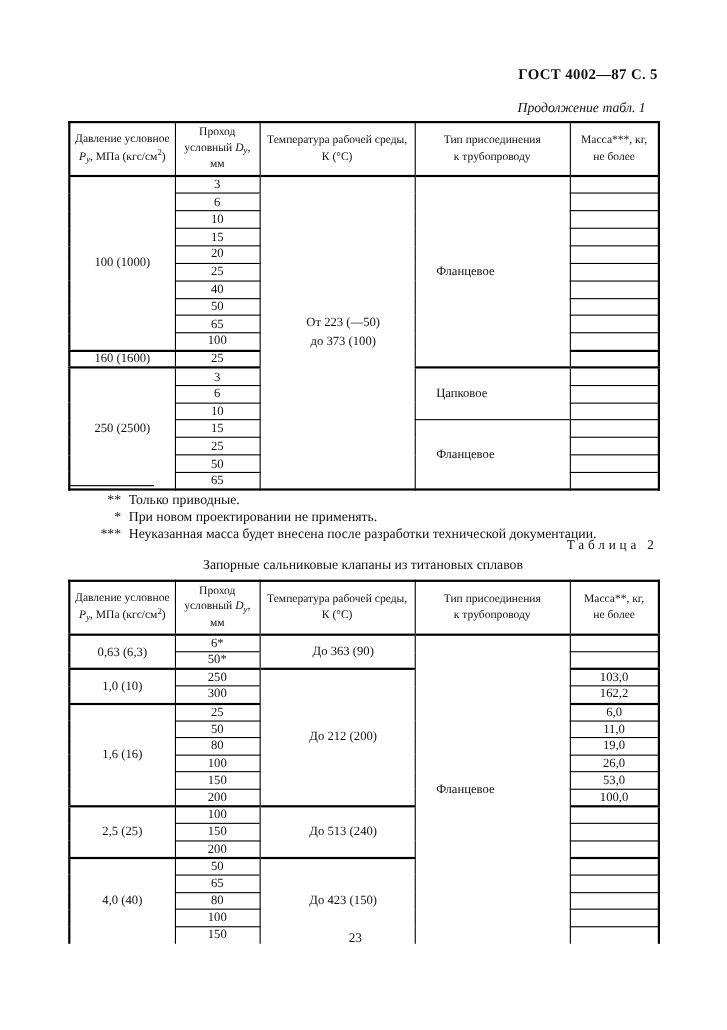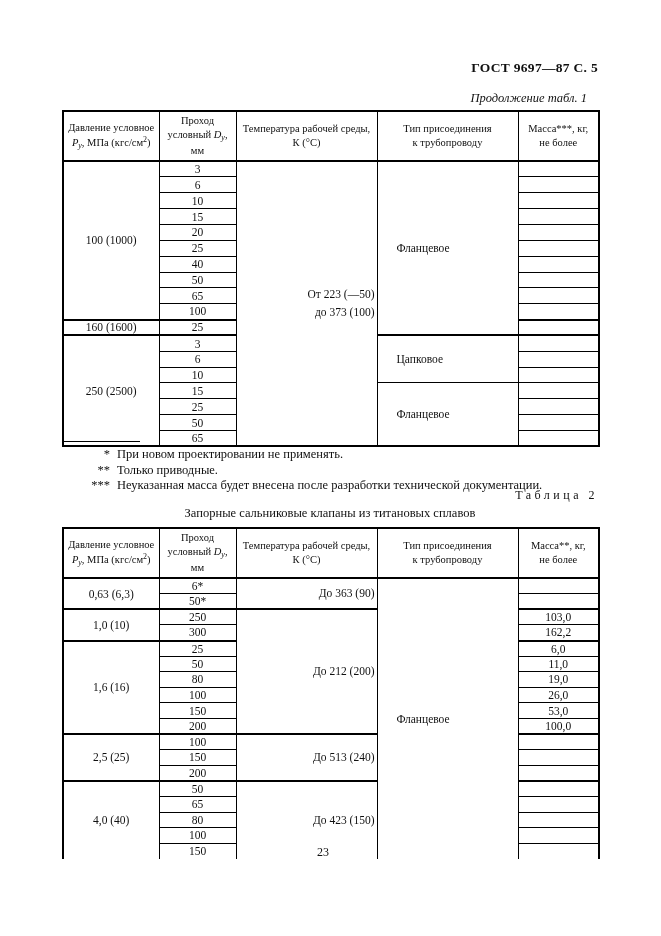--- a/index.html
+++ b/index.html
@@ -8,38 +8,38 @@
   .doc-header{position:absolute;top:60px;right:63px;font-weight:bold;font-size:13.5px;letter-spacing:.3px;}
   .continuation{position:absolute;top:91px;right:74px;font-style:italic;font-size:12.5px;}
   .doc-table{position:absolute;left:62px;border-collapse:collapse;table-layout:fixed;border:2px solid #000;}
   #table1{top:110px;}
   #table2{top:527px;border-bottom:0;}
   .doc-table th{border-left:1px solid #000;border-right:1px solid #000;border-bottom:2px solid #000;
         font-weight:normal;font-size:10.5px;line-height:1.35;padding:2px 1px;vertical-align:middle;text-align:center;}
   .doc-table td{border-left:1px solid #000;border-right:1px solid #000;border-top:1px solid #000;
         font-size:11.5px;line-height:1.05;padding:0 2px;text-align:center;vertical-align:middle;}
   .doc-table td.thick{border-top:2px solid #000;}
-  .doc-table td.c2{text-align:right;padding-left:13px;white-space:pre-line;line-height:1.5;}
+  .doc-table td.c2{text-align:center;padding-left:13px;white-space:pre-line;line-height:1.5;}
   .doc-table td.c3{text-align:left;padding-left:19px;}
   .s-i{font-style:italic;}
   .s-sub{font-style:italic;font-size:8px;vertical-align:-2px;}
   .s-sup{font-size:8px;vertical-align:4px;}
   .footnote-rule{position:absolute;left:62px;top:441px;width:78px;border-top:1px solid #000;}
   .footnotes{position:absolute;left:62px;top:447px;width:536px;font-size:12.5px;line-height:15.6px;}
   .fn-m{display:inline-block;width:48px;text-align:right;margin-right:7px;}
   .table2-label{position:absolute;top:488px;right:63px;font-size:12px;letter-spacing:3.5px;}
   .table2-title{position:absolute;top:506px;left:62px;width:536px;text-align:center;font-weight:normal;font-size:12.5px;}
   .page-number{position:absolute;top:845px;left:0;width:646px;text-align:center;font-size:12px;}
 </style>
 </head>
 <body>
 
 <div class="page">
 
-  <div class="doc-header">ГОСТ 9697—87 С. 5</div>
+  <div class="doc-header">ГОСТ 4002—87 С. 5</div>
 
   <div class="continuation">Продолжение табл. 1</div>
 
   <table id="table1" class="doc-table">
       <colgroup>
         <col style="width: 96px;">
         <col style="width: 77px;">
         <col style="width: 141px;">
         <col style="width: 141px;">
         <col style="width: 81px;">
@@ -149,24 +149,24 @@
           <td class="c1">65</td>
           <td class="c4"></td>
         </tr>
       </tbody>
     </table>
 
   <div class="footnote-rule"></div>
 
   <div class="footnotes">
     <div class="fn">
-      <span class="fn-m">*</span><span>При новом проектировании не применять.</span>
+      <span class="fn-m">**</span><span>Только приводные.</span>
     </div>
     <div class="fn">
-      <span class="fn-m">**</span><span>Только приводные.</span>
+      <span class="fn-m">*</span><span>При новом проектировании не применять.</span>
     </div>
     <div class="fn">
       <span class="fn-m">***</span><span>Неуказанная масса будет внесена после разработки технической документации.</span>
     </div>
   </div>
 
   <div class="table2-label">Таблица 2</div>
 
   <div class="table2-title">Запорные сальниковые клапаны из титановых сплавов</div>
 

